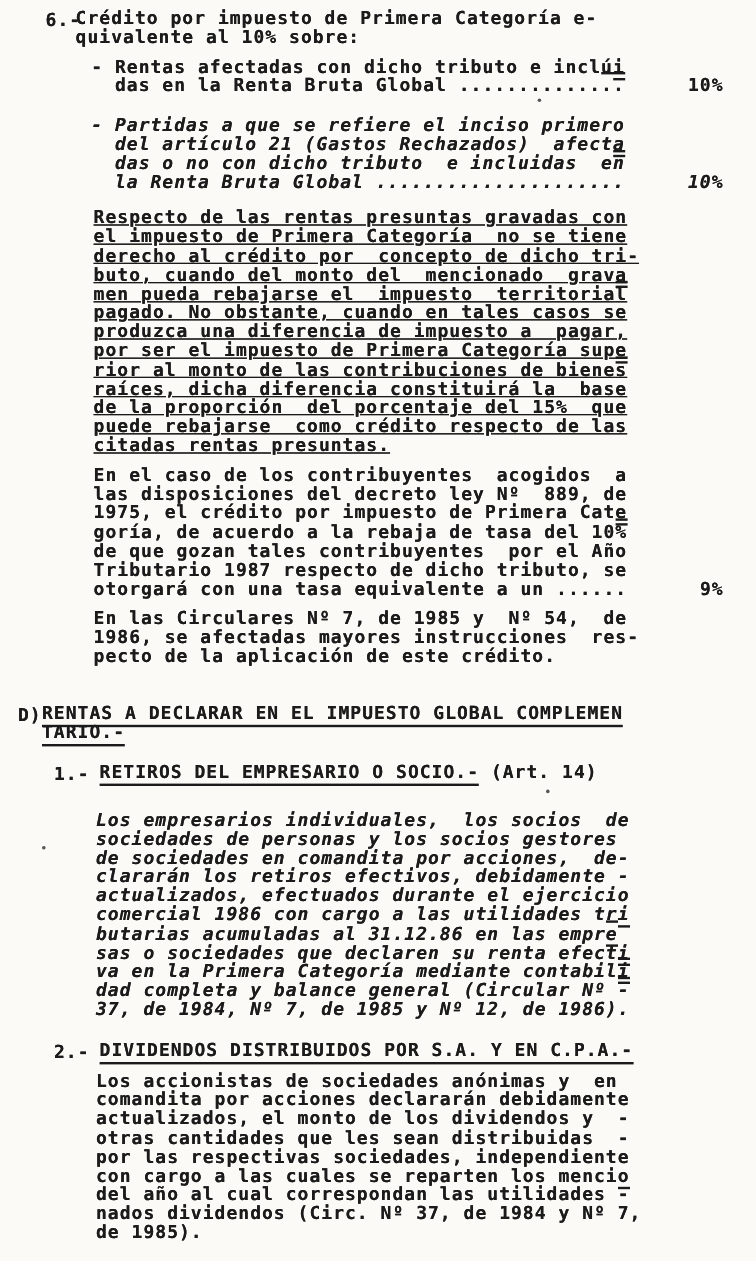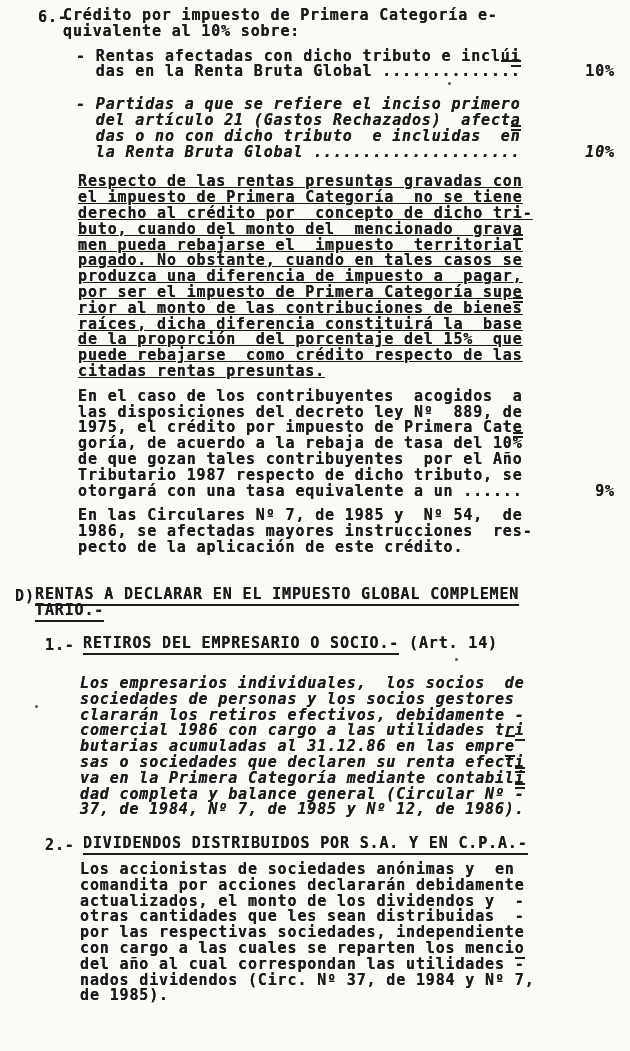--- a/index.html
+++ b/index.html
@@ -8,21 +8,21 @@
     background:#fbfaf7;color:#1b1b1b;
     padding:8px 15px 0 0;
     font-family:"DejaVu Sans Mono","Liberation Mono",monospace;
     font-weight:bold;font-size:15px;letter-spacing:0.85px;
     text-shadow:0 0 0.5px rgba(10,10,10,0.85);
   }
   #doc{position:relative;width:615px;}
   .block{position:relative;}
   .line{position:relative;height:15.8px;line-height:15.8px;white-space:pre;}
   .lbl{position:absolute;top:0;white-space:pre;}
-  .right{position:absolute;right:0;top:0;}
+  .right{position:absolute;right:12px;top:0;}
   .u{border-bottom:2px solid currentColor;}
   .o{border-top:2px solid currentColor;}
   .uo{border-bottom:2px solid currentColor;border-top:2px solid currentColor;}
   .hu{border-bottom:2px solid currentColor;padding-bottom:1px;}
   .b-dhead .hu{border-bottom-width:2.5px;}
   .b-item6{margin:0 0 0 63px;}
   .b-bullet{margin:9px 0 0 76px;}
   .b-bullet2{margin:17px 0 0 76px;font-style:italic;}
   .b-para6{margin:14px 0 0 78px;text-decoration:underline;}
   .b-para6b{margin:9px 0 0 78px;}
@@ -94,21 +94,23 @@
       <div class="line"><span class="hu">RENTAS A DECLARAR EN EL IMPUESTO GLOBAL COMPLEMEN</span></div>
       <div class="line"><span class="hu">TARIO.-</span></div>
     </div>
     <div class="block b-hitem">
       <span class="lbl">1.-</span>
       <div class="line"><span class="hu">RETIROS DEL EMPRESARIO O SOCIO.-</span><span> (Art. 14)</span></div>
     </div>
     <div class="block b-paras">
       <div class="line"><span>Los empresarios individuales,  los socios  de</span></div>
       <div class="line"><span>sociedades de personas y los socios gestores</span></div>
+      <div class="line"><span>de sociedades en comandita por acciones,  de-</span></div>
       <div class="line"><span>clararán los retiros efectivos, debidamente -</span></div>
+      <div class="line"><span>actualizados, efectuados durante el ejercicio</span></div>
       <div class="line"><span>comercial 1986 con cargo a las utilidades tr</span><span class="u">i</span></div>
       <div class="line"><span>butarias acumuladas al 31.12.86 en las empr</span><span class="uo">e</span></div>
       <div class="line"><span>sas o sociedades que declaren su renta efect</span><span class="u">i</span></div>
       <div class="line"><span>va en la Primera Categoría mediante contabil</span><span class="uo">i</span></div>
       <div class="line"><span>dad completa y balance general (Circular Nº </span><span class="o">-</span></div>
       <div class="line"><span>37, de 1984, Nº 7, de 1985 y Nº 12, de 1986).</span></div>
     </div>
     <div class="block b-hitem">
       <span class="lbl">2.-</span>
       <div class="line"><span class="hu">DIVIDENDOS DISTRIBUIDOS POR S.A. Y EN C.P.A.-</span></div>

